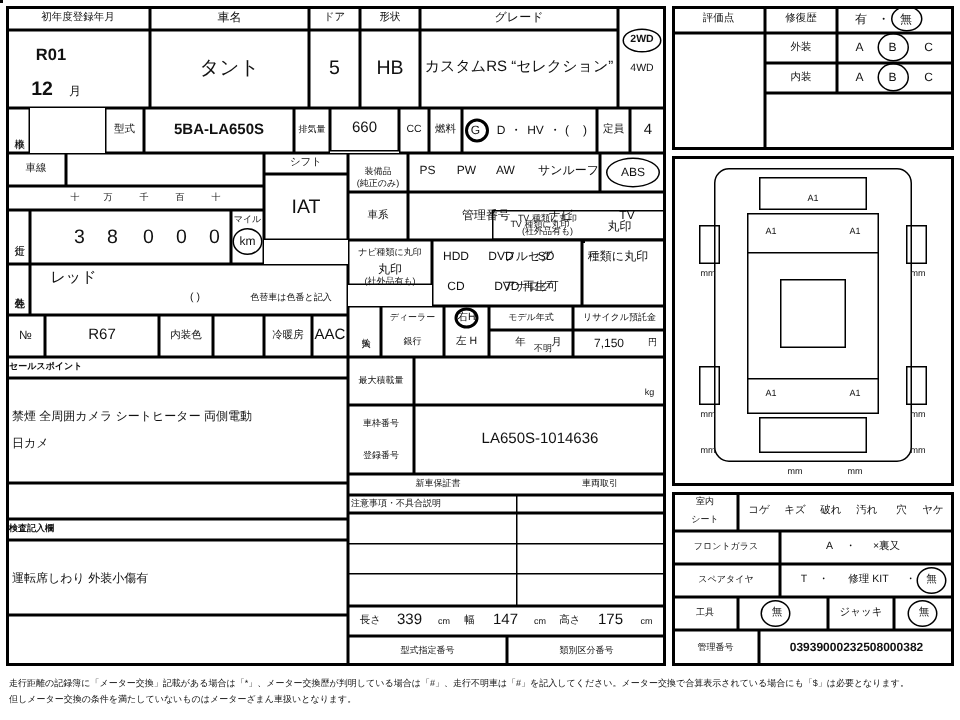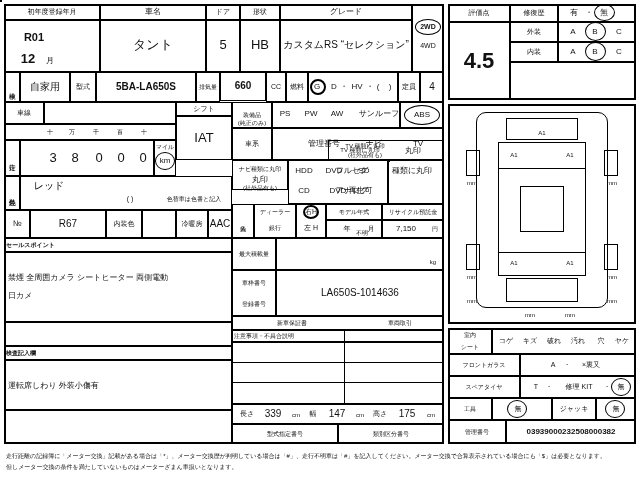--- a/index.html
+++ b/index.html
@@ -62,42 +62,40 @@
 
   <div class="bx lbl xs" style="left:448px;top:4px;width:62px;height:18px;">評価点</div>
   <div class="bx lbl xs" style="left:510px;top:4px;width:48px;height:18px;">修復歴</div>
   <div class="bx" style="left:558px;top:4px;width:78px;height:18px;"></div>
   <div class="lbl sm" style="left:566px;top:5px;width:16px;height:16px;">有</div>
   <div class="lbl sm" style="left:584px;top:5px;width:10px;height:16px;">・</div>
   <div class="lbl sm" style="left:596px;top:5px;width:16px;height:16px;">無</div>
   <div class="ell" style="left:594px;top:4px;width:21px;height:17px;"></div>
 
   <div class="bx" style="left:448px;top:22px;width:62px;height:78px;"></div>
-  <div class="lbl xxl b" style="left:448px;top:44px;width:62px;height:34px;">4.5</div>
 
   <div class="bx lbl xs" style="left:510px;top:22px;width:48px;height:20px;">外装</div>
   <div class="bx lbl xs" style="left:510px;top:42px;width:48px;height:20px;">内装</div>
   <div class="bx" style="left:558px;top:22px;width:78px;height:20px;"></div>
   <div class="lbl sm" style="left:566px;top:23px;width:14px;height:18px;">A</div>
   <div class="lbl sm" style="left:588px;top:23px;width:14px;height:18px;">B</div>
   <div class="lbl sm" style="left:612px;top:23px;width:14px;height:18px;">C</div>
   <div class="ell" style="left:585px;top:22px;width:21px;height:19px;"></div>
   <div class="bx" style="left:558px;top:42px;width:78px;height:20px;"></div>
   <div class="lbl sm" style="left:566px;top:43px;width:14px;height:18px;">A</div>
   <div class="lbl sm" style="left:588px;top:43px;width:14px;height:18px;">B</div>
   <div class="lbl sm" style="left:612px;top:43px;width:14px;height:18px;">C</div>
   <div class="ell" style="left:585px;top:42px;width:21px;height:19px;"></div>
   <div class="bx" style="left:510px;top:62px;width:126px;height:38px;"></div>
 
   <div class="bx lbl xs vert" style="left:4px;top:72px;width:16px;height:30px;">車検</div>
-  <div class="bx lbl md" style="left:20px;top:72px;width:50px;height:30px;">自家用</div>
   <div class="bx lbl xs" style="left:70px;top:72px;width:26px;height:30px;">型式</div>
   <div class="bx lbl md b" style="left:96px;top:72px;width:100px;height:30px;">5BA-LA650S</div>
   <div class="bx lbl tiny" style="left:196px;top:72px;width:24px;height:30px;">排気量</div>
-  <div class="bx lbl md" style="left:220px;top:72px;width:46px;height:29px;font-weight:bold;">660</div>
+  <div class="bx lbl md" style="left:220px;top:72px;width:46px;height:29px;">660</div>
   <div class="bx lbl xs" style="left:266px;top:72px;width:20px;height:30px;">CC</div>
   <div class="bx lbl xs" style="left:286px;top:72px;width:22px;height:30px;">燃料</div>
   <div class="bx" style="left:308px;top:72px;width:90px;height:30px;"></div>
   <div class="lbl sm" style="left:310px;top:80px;width:14px;height:14px;">G</div>
   <div class="circ" style="left:310px;top:79px;width:16px;height:16px;"></div>
   <div class="lbl sm" style="left:328px;top:80px;width:12px;height:14px;">D</div>
   <div class="lbl sm" style="left:340px;top:80px;width:8px;height:14px;">・</div>
   <div class="lbl sm" style="left:348px;top:80px;width:18px;height:14px;">HV</div>
   <div class="lbl sm" style="left:366px;top:80px;width:8px;height:14px;">・</div>
   <div class="lbl sm" style="left:374px;top:80px;width:8px;height:14px;">(</div>

